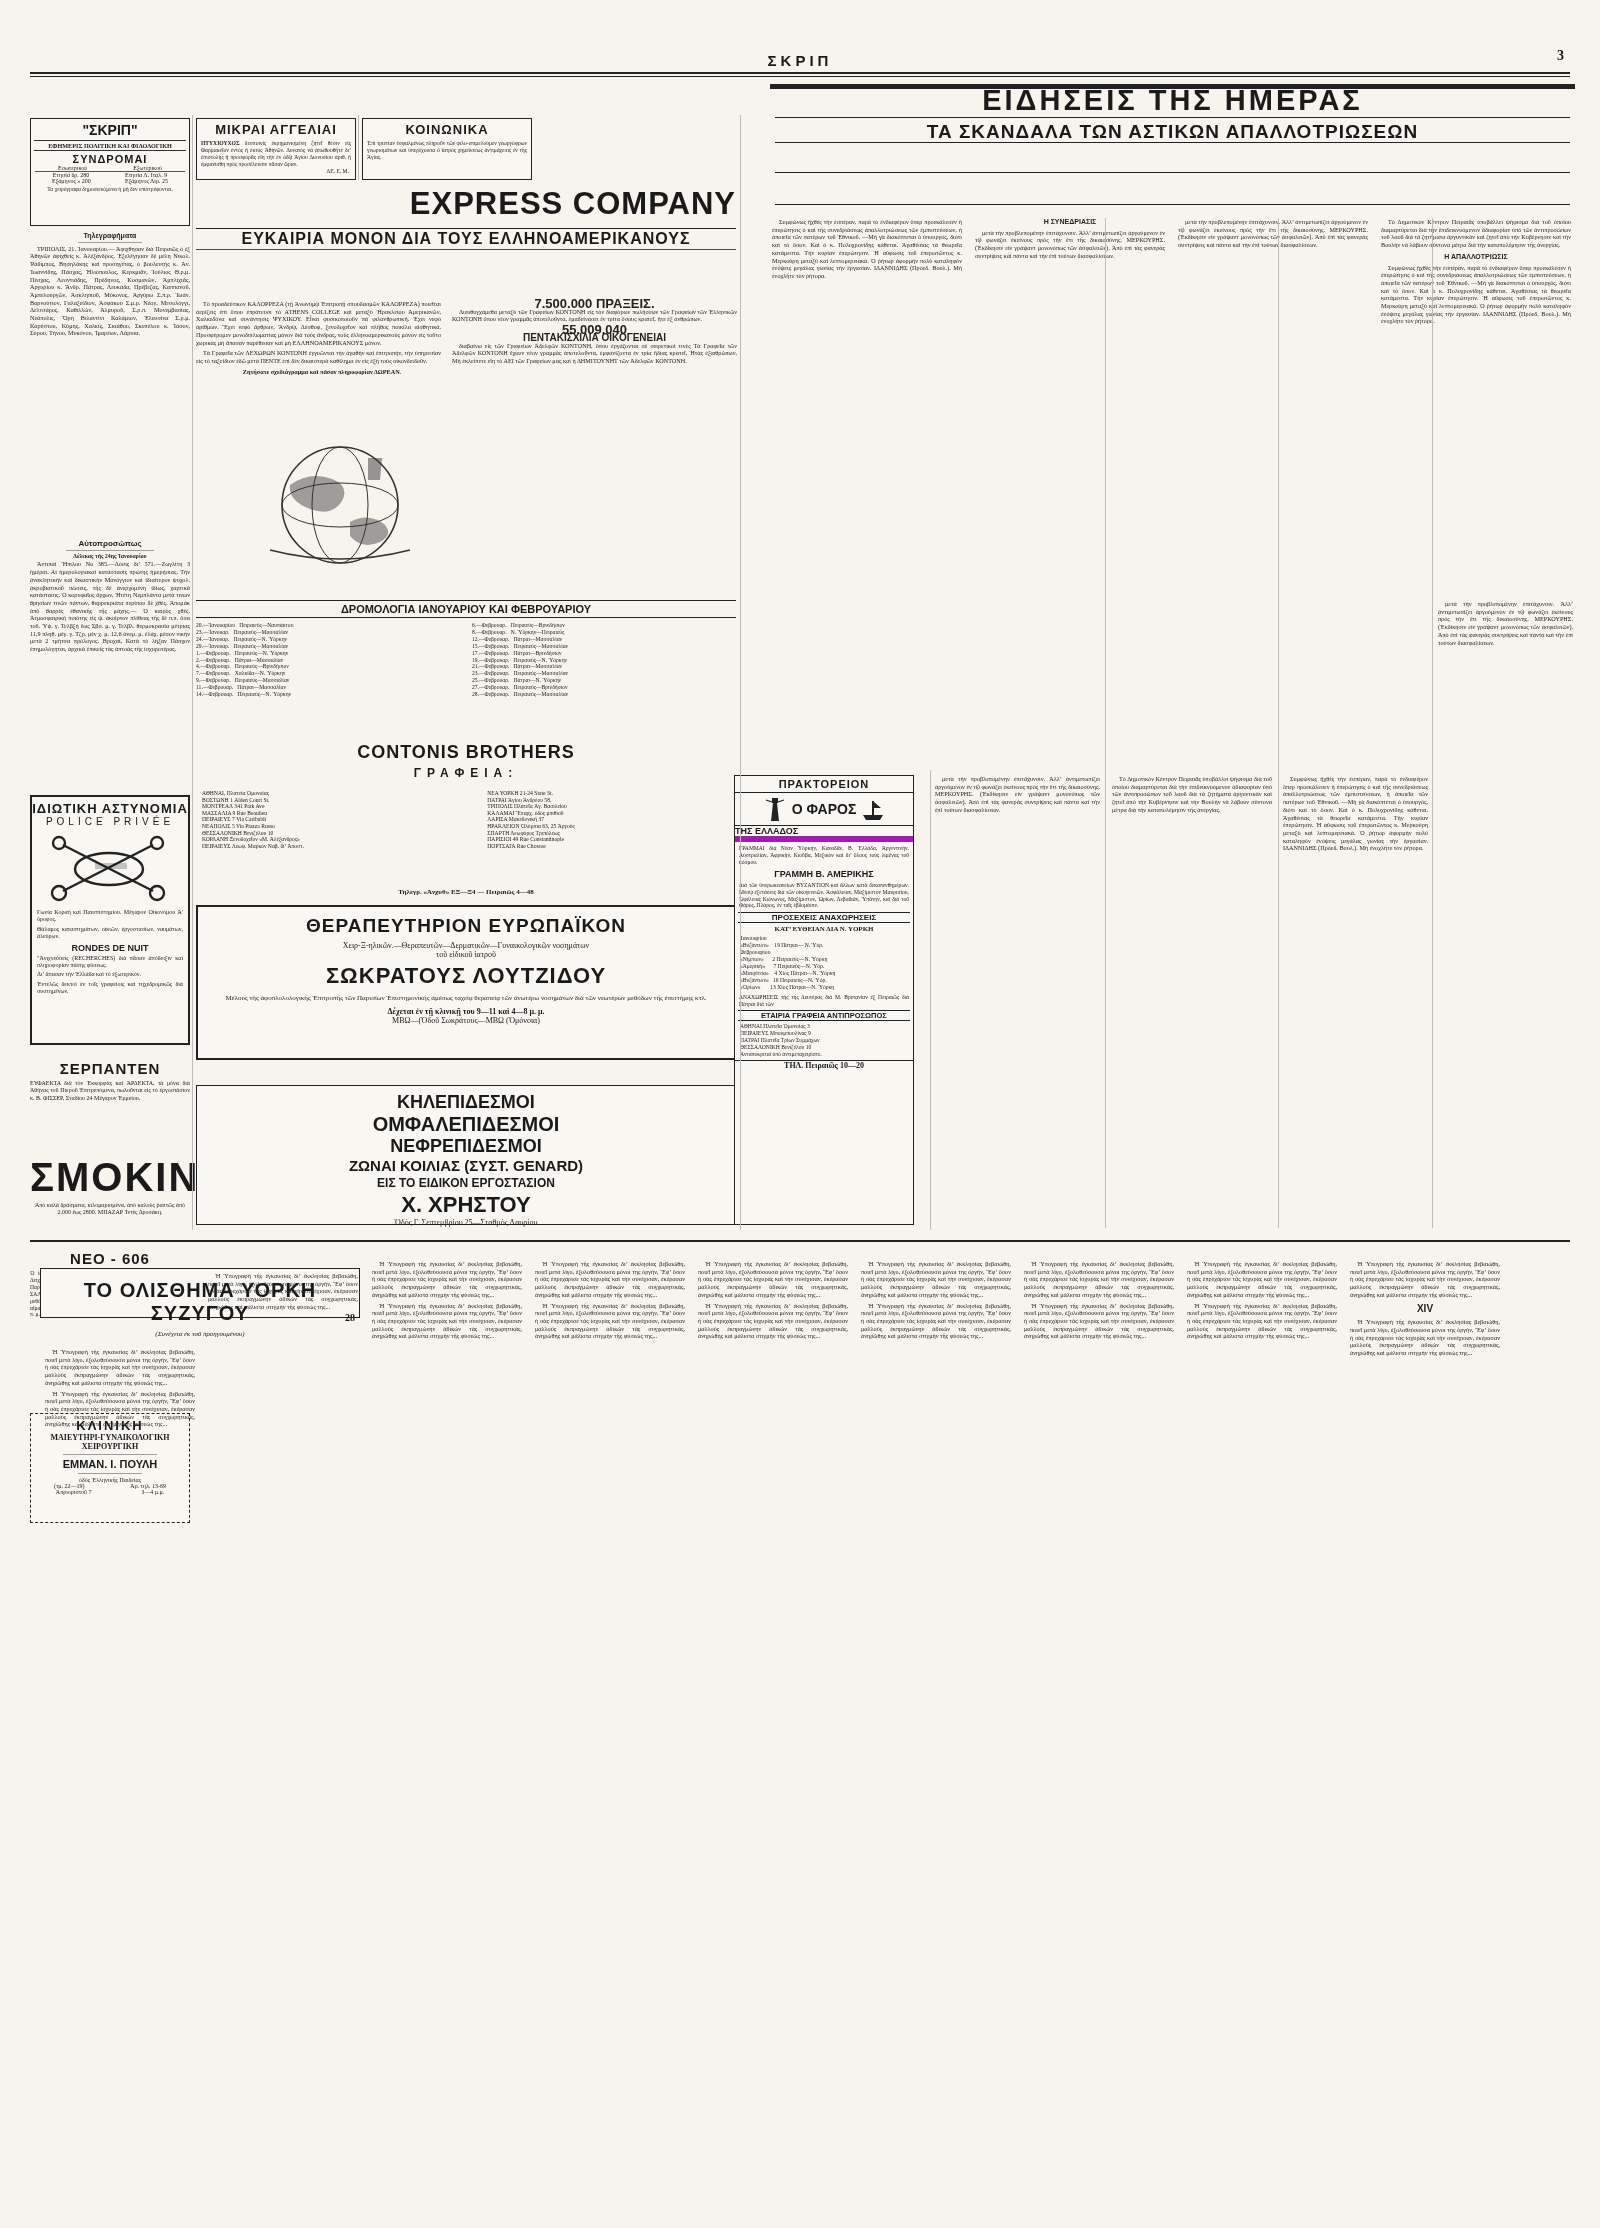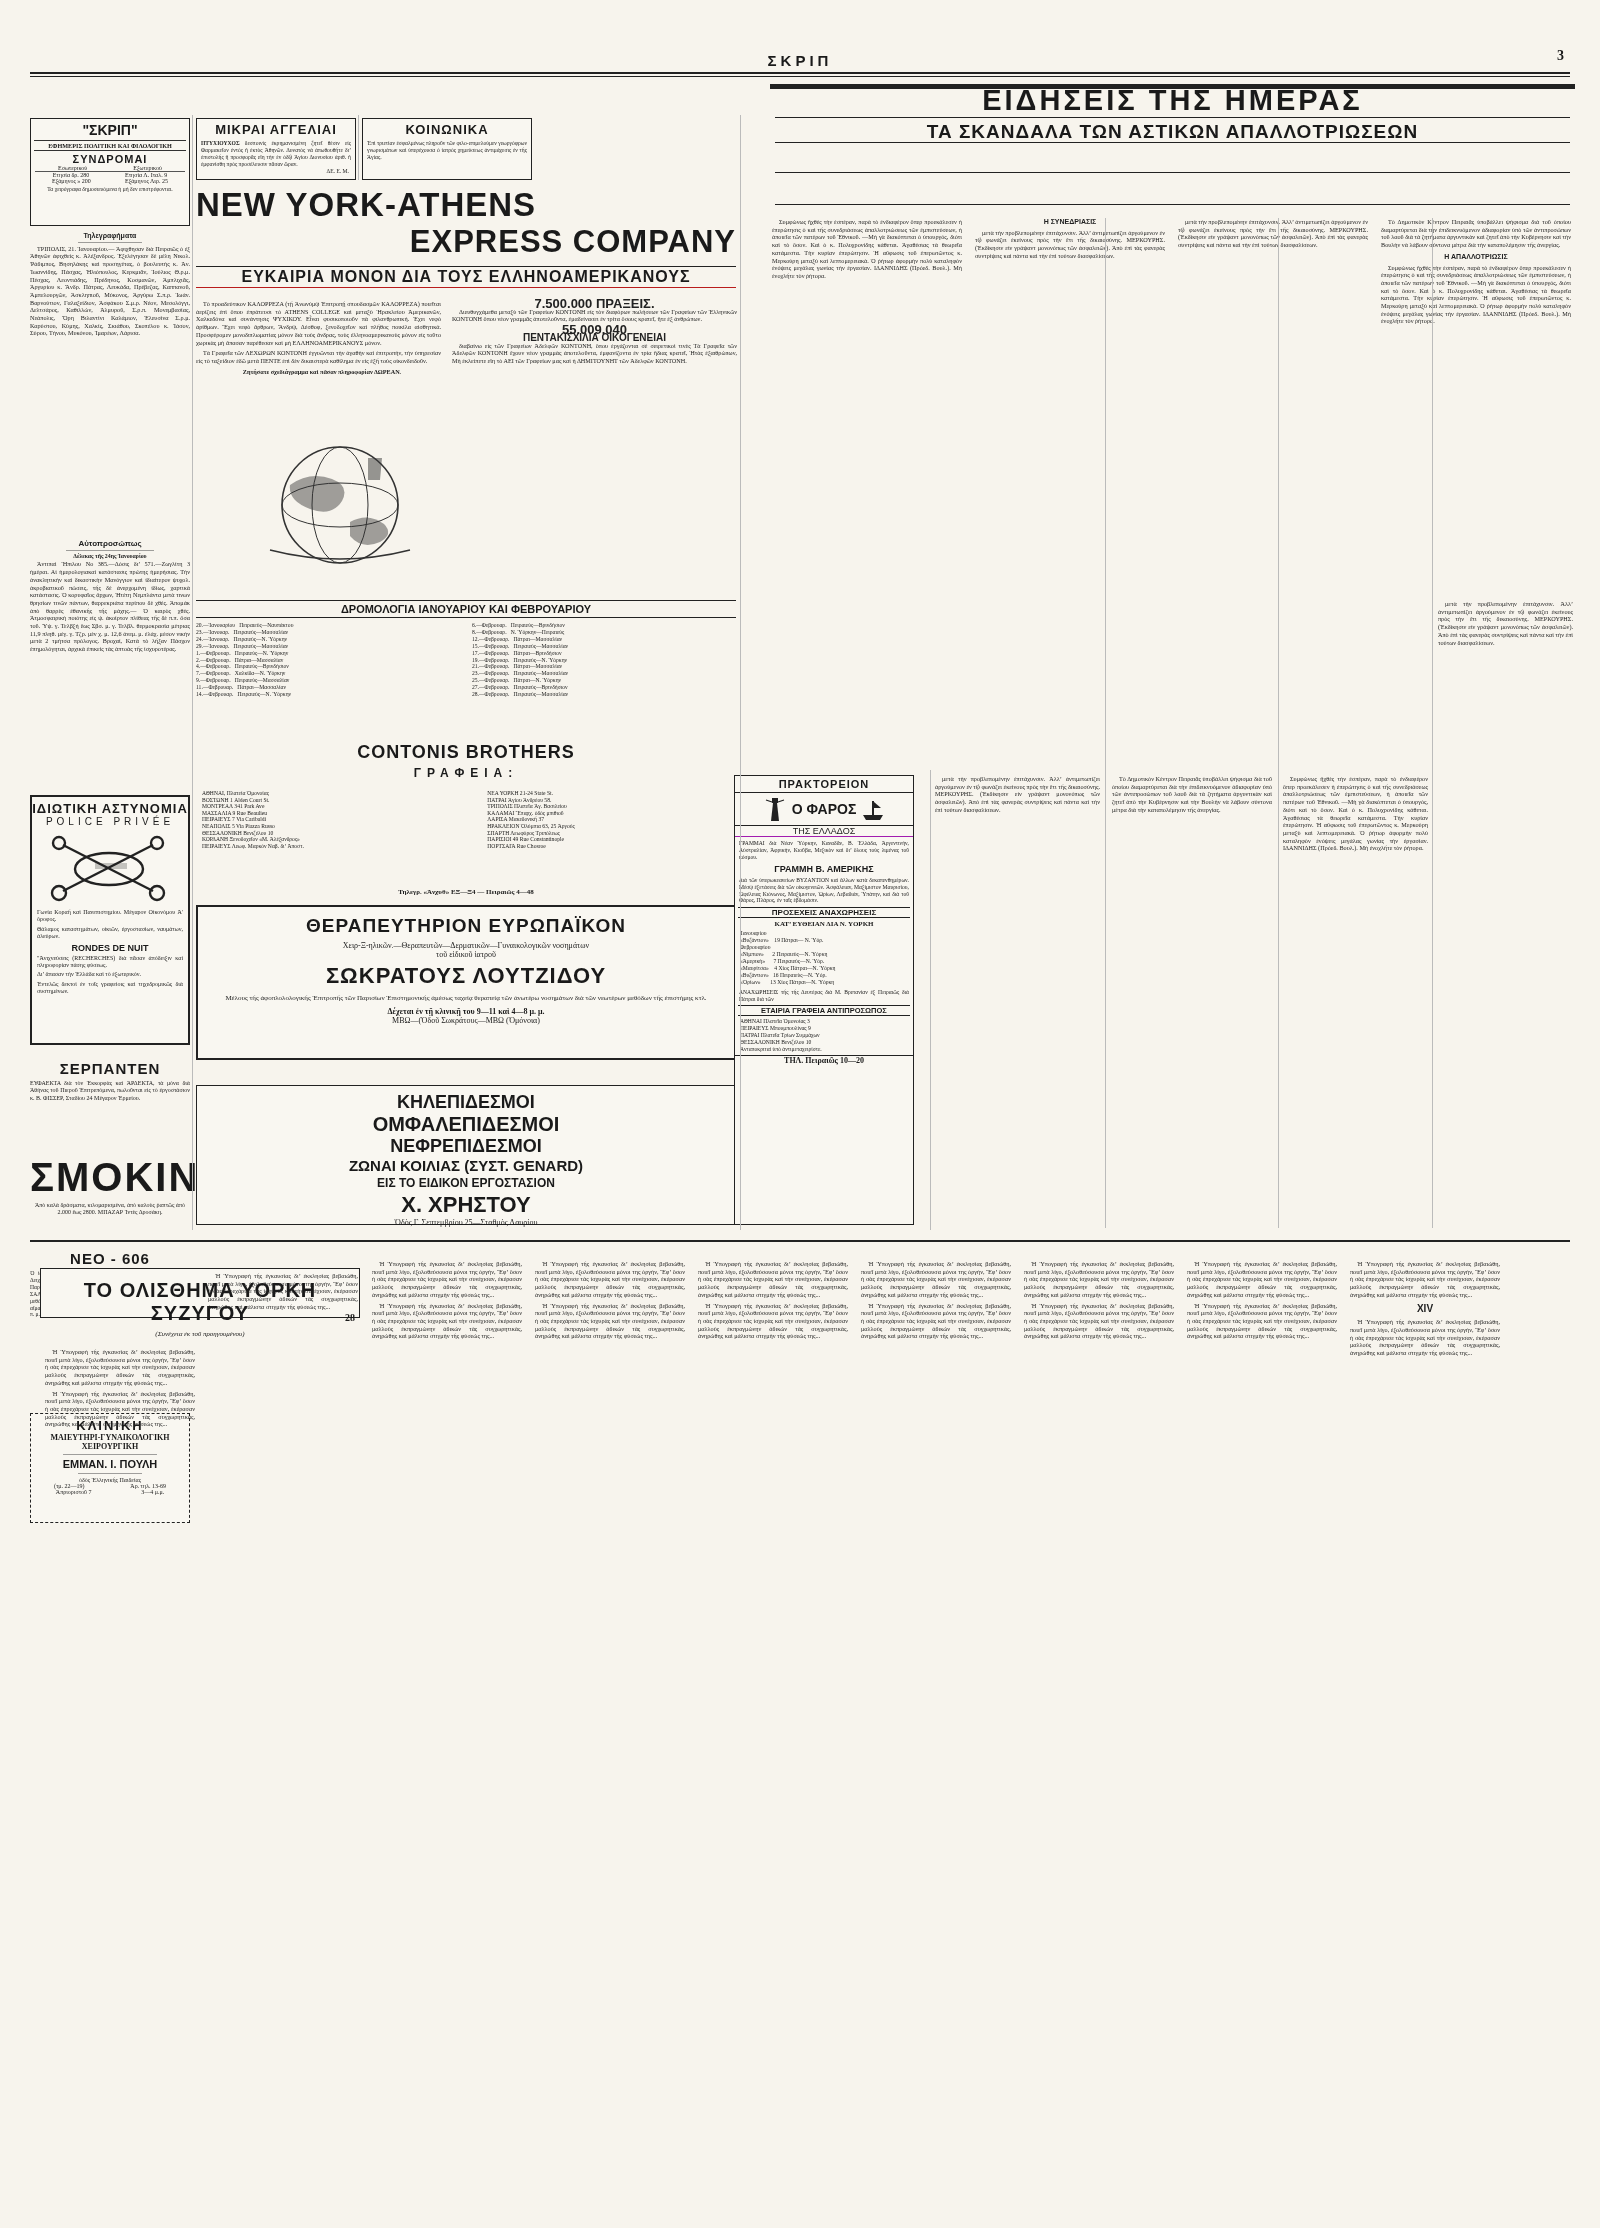--- a/index.html
+++ b/index.html
@@ -190,21 +190,20 @@
 
   <div class="micro" style="position:absolute;left:198px;top:184px;width:0;"></div>
 
   <div class="micro" style="position:absolute;left:198px;top:250px;width:0;"></div>
 
   <div class="micro" style="position:absolute;left:198px;top:120px;width:0;"></div>
 
   <div class="micro" style="position:absolute;left:198px;top:150px;width:0;"></div>
 
   <div id="nyad">
-    <div class="t1">NEW YORK-ATHENS</div>
     <div class="t2">EXPRESS COMPANY</div>
     <div class="t3" style="margin-top:6px;border-top:1px solid #222;border-bottom:1px solid #b91c1c;padding:1px 0;">ΕΥΚΑΙΡΙΑ ΜΟΝΟΝ ΔΙΑ ΤΟΥΣ ΕΛΛΗΝΟΑΜΕΡΙΚΑΝΟΥΣ</div>
   </div>
 
   <div class="txtcol" style="left:196px;top:300px;width:245px;">
     <p>Τὸ προαδεύτικον ΚΑΛΟΡΡΕΖΑ (τῇ Ἀνωνύμῳ Ἐπιτροπῇ σπουδασμῶν ΚΑΛΟΡΡΕΖΑ) ποιεῖται ἀερίζεις ἐπὶ ὅπου ἐπράτευσι τὸ ATHENS COLLEGE καὶ μεταξὺ Ἡρακλείου Ἀμερικανῶν, Χαλκεδόνα καὶ συνάντησις ΨΥΧΙΚΟΥ. Εἶναι φυσικοποιοῦν πὰ φιλανθρωπική. Ἐχει νεφὸ ἁρίθμων. Ἔχει νεφὸ ἄρθρων, Ἄνδρῳ, Δέσθοφ, ξενοδοχεῖον καὶ πλῆθος ποικίλα αἰσθητικά. Προσφέρομεν μονοδιπλωματίας μόνον διὰ τοὺς ἄνδρας, τοὺς ἐλληνοαμερικανοὺς μόνον εἰς τοῦτο χωρικὰς μὴ ἄπασαν παρέθεσαν καὶ μὴ ΕΛΛΗΝΟΑΜΕΡΙΚΑΝΟΥΣ μόνον.</p>
     <p>Τὰ Γραφεῖα τῶν ΛΕΧΩΡΩΝ ΚΟΝΤΟΝΗ ἐγγυῶνται τὴν ἀγαθὴν καὶ ἐπιτροπήν, τὴν ὑπηρεσίαν εἰς τὸ ταξείδιον ἐδῶ μετὰ ΠΕΝΤΕ ἐπὶ δὲν δικαιστερὰ καθίλημα ἐν εἰς ἐξῆ τοὺς οἰκονδειδοῦν.</p>
     <p style="text-align:center;font-weight:bold;">Ζητήσατε σχεδιάγραμμα καὶ πᾶσαν πληροφορίαν ΔΩΡΕΑΝ.</p>
   </div>
 
@@ -331,21 +330,21 @@
         <rect x="10" y="3" width="6" height="5" fill="#222"></rect>
         <path d="M4 5 l6 2 M22 5 l-6 2" stroke="#222" stroke-width="1.2"></path>
       </svg>
       <div style="font-family:'Liberation Sans',sans-serif;font-weight:bold;font-size:14px;">Ο ΦΑΡΟΣ</div>
       <svg width="26" height="28" viewBox="0 0 26 28">
         <path d="M3 20 h20 l-3 5 h-14z" fill="#222"></path>
         <rect x="12" y="6" width="2" height="14" fill="#222"></rect>
         <path d="M14 7 l7 6 h-7z" fill="#222"></path>
       </svg>
     </div>
-    <div style="text-align:center;font-family:'Liberation Sans',sans-serif;font-weight:normal;font-size:9px;border-bottom:1px solid #a21caf;">ΤΗΣ ΕΛΛΑΔΟΣ</div>
+    <div style="font-family:'Liberation Sans',sans-serif;font-weight:bold;font-size:9px;border-bottom:6px solid #a21caf;">ΤΗΣ ΕΛΛΑΔΟΣ</div>
     <div class="micro" style="margin:3px 4px;text-align:justify;">ΓΡΑΜΜΑΙ διὰ Νέαν Ὑόρκην, Καναδᾶν, Β. Ἑλλάδα, Ἀργεντινήν, Αὐστραλίαν, Ἀφρικήν, Κιοῦβα, Μεξικὸν καὶ δι’ ὅλους τοὺς λιμένας τοῦ κόσμου.</div>
     <div style="text-align:center;font-family:'Liberation Sans',sans-serif;font-weight:bold;font-size:9px;">ΓΡΑΜΜΗ Β. ΑΜΕΡΙΚΗΣ</div>
     <div class="micro" style="margin:3px 4px;text-align:justify;">Διὰ τῶν ὑπερωκεανείων ΒΥΖΑΝΤΙΟΝ καὶ ἄλλων κατὰ δεκαπενθημέρων. Μέσῳ ἐξετάσεις διὰ τῶν οἰκογενειῶν. Ἀσφάλειαν, Μαξίμιστον Μαυρισίου, Ὠφέλειας Κιόνωνος, Μαξίμιστον, Ὠρίων, Λεβαδιάν, Ὑπάτην, καὶ διὰ τοῦ Φάρος, Πλάρος, ἐν ταῖς ἑβδομάσιν.</div>
     <div style="text-align:center;font-family:'Liberation Sans',sans-serif;font-weight:bold;font-size:8px;border-top:1px solid #222;border-bottom:1px solid #222;margin:2px 3px;">ΠΡΟΣΕΧΕΙΣ ΑΝΑΧΩΡΗΣΕΙΣ</div>
     <div style="text-align:center;font-size:7px;font-weight:bold;">ΚΑΤ’ ΕΥΘΕΙΑΝ ΔΙΑ Ν. ΥΟΡΚΗ</div>
     <div class="micro" style="margin:2px 5px;">
       <div>Ἰανουαρίου</div>
       <div>«Βυζάντιον» &nbsp;&nbsp; 19 Πάτραι— Ν. Ὑόρ.</div>
       <div>Φεβρουαρίου</div>
       <div>«Νίμπιον» &nbsp;&nbsp;&nbsp;&nbsp; 2 Πειραιεὺς—Ν. Ὑόρκη</div>

